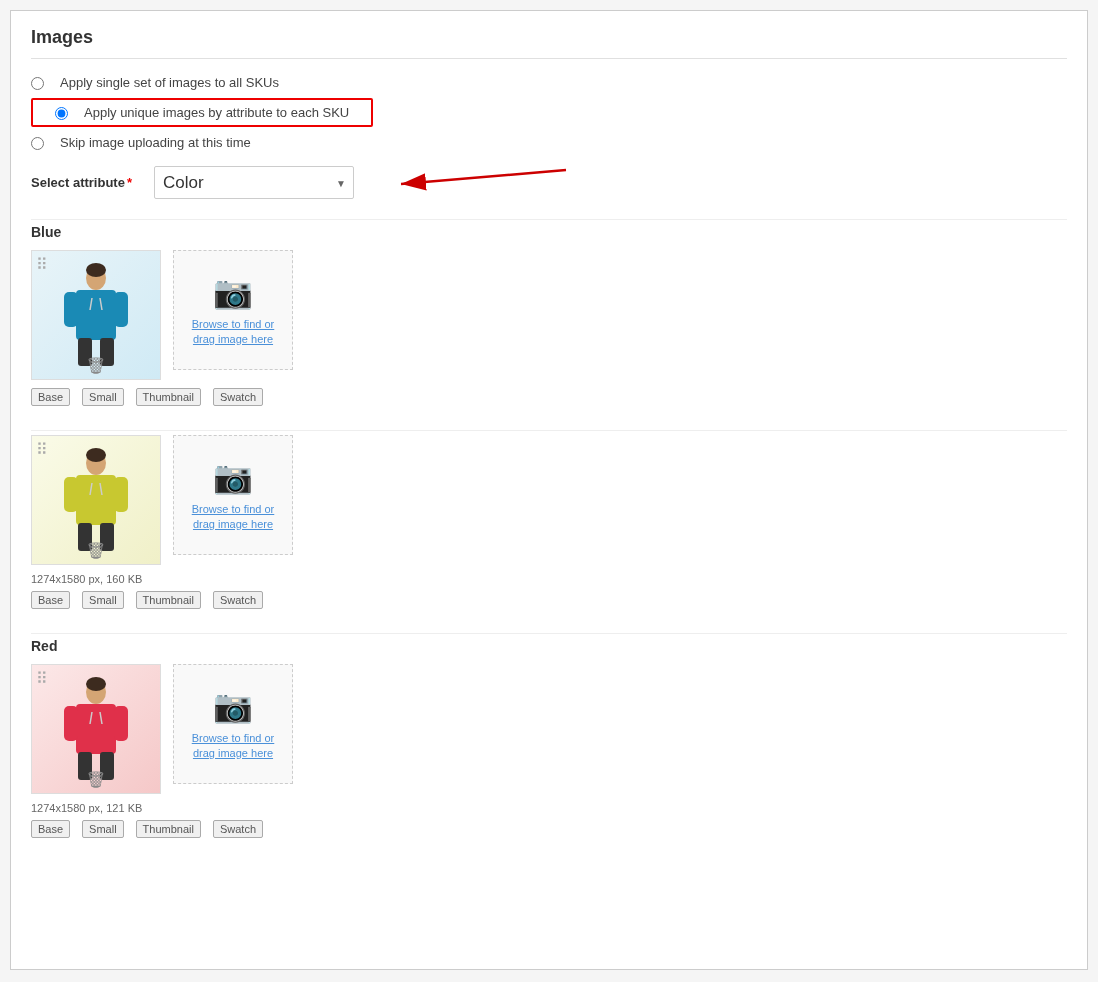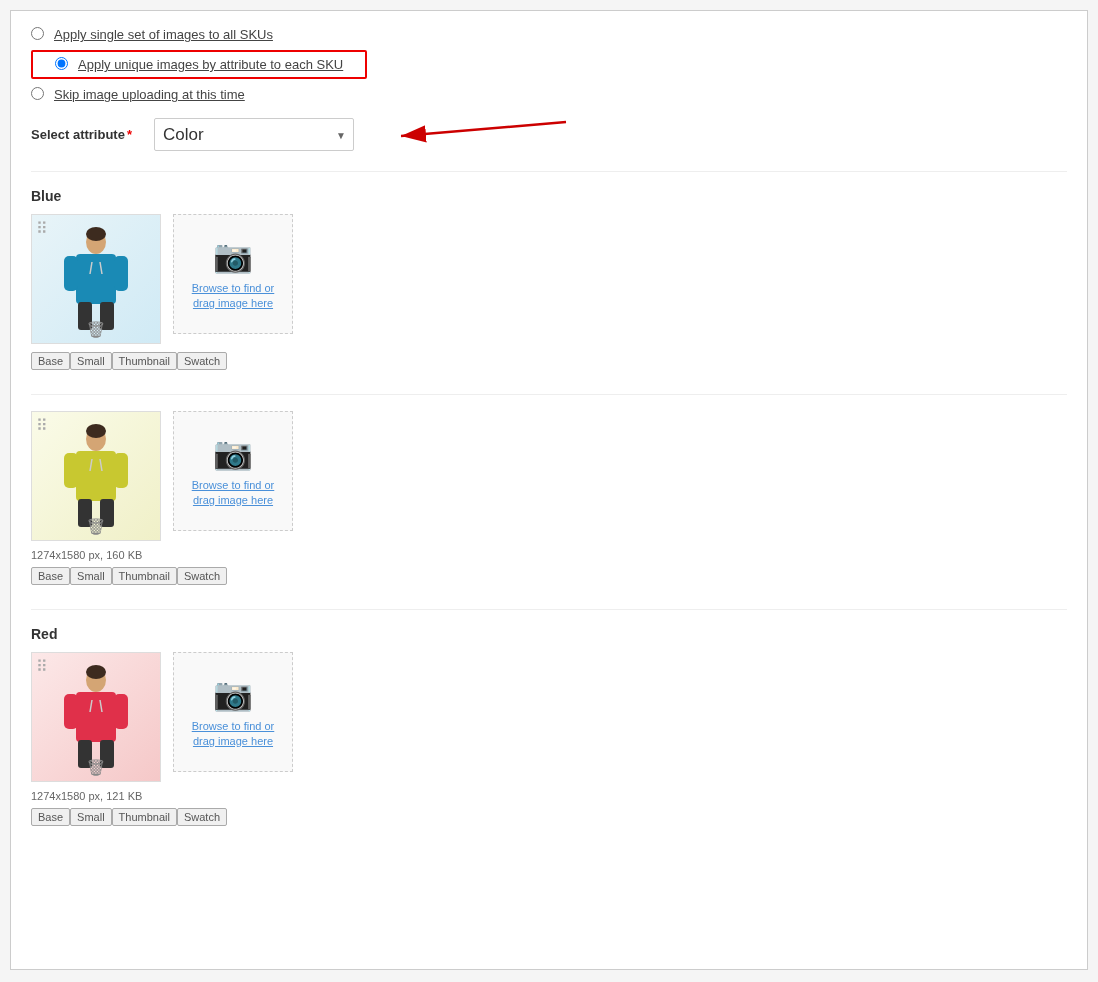--- a/index.html
+++ b/index.html
@@ -29,25 +29,24 @@
       padding-bottom: 10px;
     }
     .radio-group {
       display: flex;
       flex-direction: column;
       gap: 8px;
       margin-bottom: 16px;
     }
     .radio-item {
       display: flex;
-      align-items: flex-start;
-      gap: 10px;
+      align-items: flex-end;
+      gap: 16px;
       font-size: 13px;
       color: #444;
-      text-decoration: underline;
     }
     .radio-item input[type="radio"] {
       margin: 0;
     }
     .radio-item.selected-radio {
       border: 2px solid #e00;
       padding: 5px 22px;
       border-radius: 2px;
       display: inline-flex;
       width: fit-content;
@@ -165,33 +164,33 @@
       text-decoration: underline;
     }
     .image-meta {
       font-size: 11px;
       color: #666;
       margin-bottom: 6px;
     }
     .tags-row {
       display: flex;
       flex-wrap: wrap;
-      gap: 0;
+      gap: 12px;
     }
     .tag {
       font-size: 11px;
       border: 1px solid #aaa;
       border-radius: 2px;
       padding: 2px 6px;
       color: #555;
       background: #f0f0f0;
     }
     .divider-section {
       border-top: 1px solid #eee;
-      padding-top: 16px;
+      padding-top: 4px;
     }
 
     
     .product-img-blue {
       background: linear-gradient(135deg, #e8f4f8 0%, #d0eaf5 100%);
       position: relative;
     }
     .product-img-yellow {
       background: linear-gradient(135deg, #fafbe8 0%, #f0f0c8 100%);
       position: relative;
@@ -202,20 +201,21 @@
     }
     .person-svg {
       width: 80px;
       height: 110px;
     }
   </style>
 </head>
 <body>
 
 <div class="page-container">
+  <div class="page-title">Images</div>
 
   <div class="radio-group">
     <label class="radio-item">
       <input type="radio" name="image-mode" style="">
       <span>Apply single set of images to all SKUs</span>
     </label>
     <label class="radio-item selected-radio">
       <input type="radio" name="image-mode" checked="" style="">
       <span>Apply unique images by attribute to each SKU</span>
     </label>

